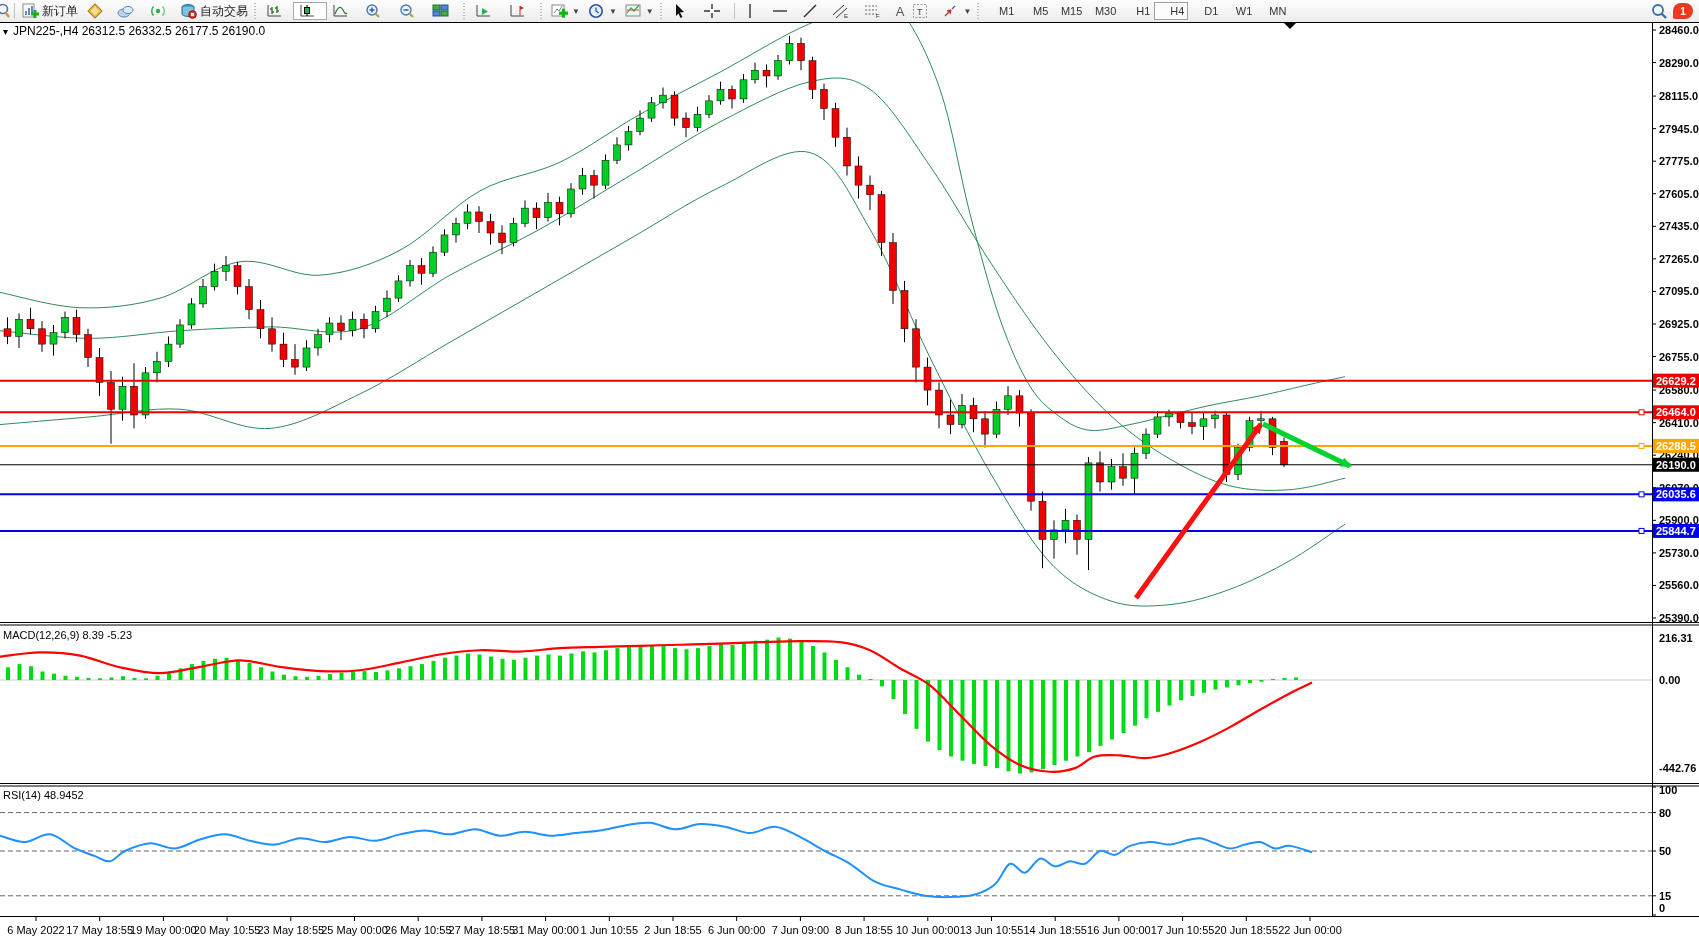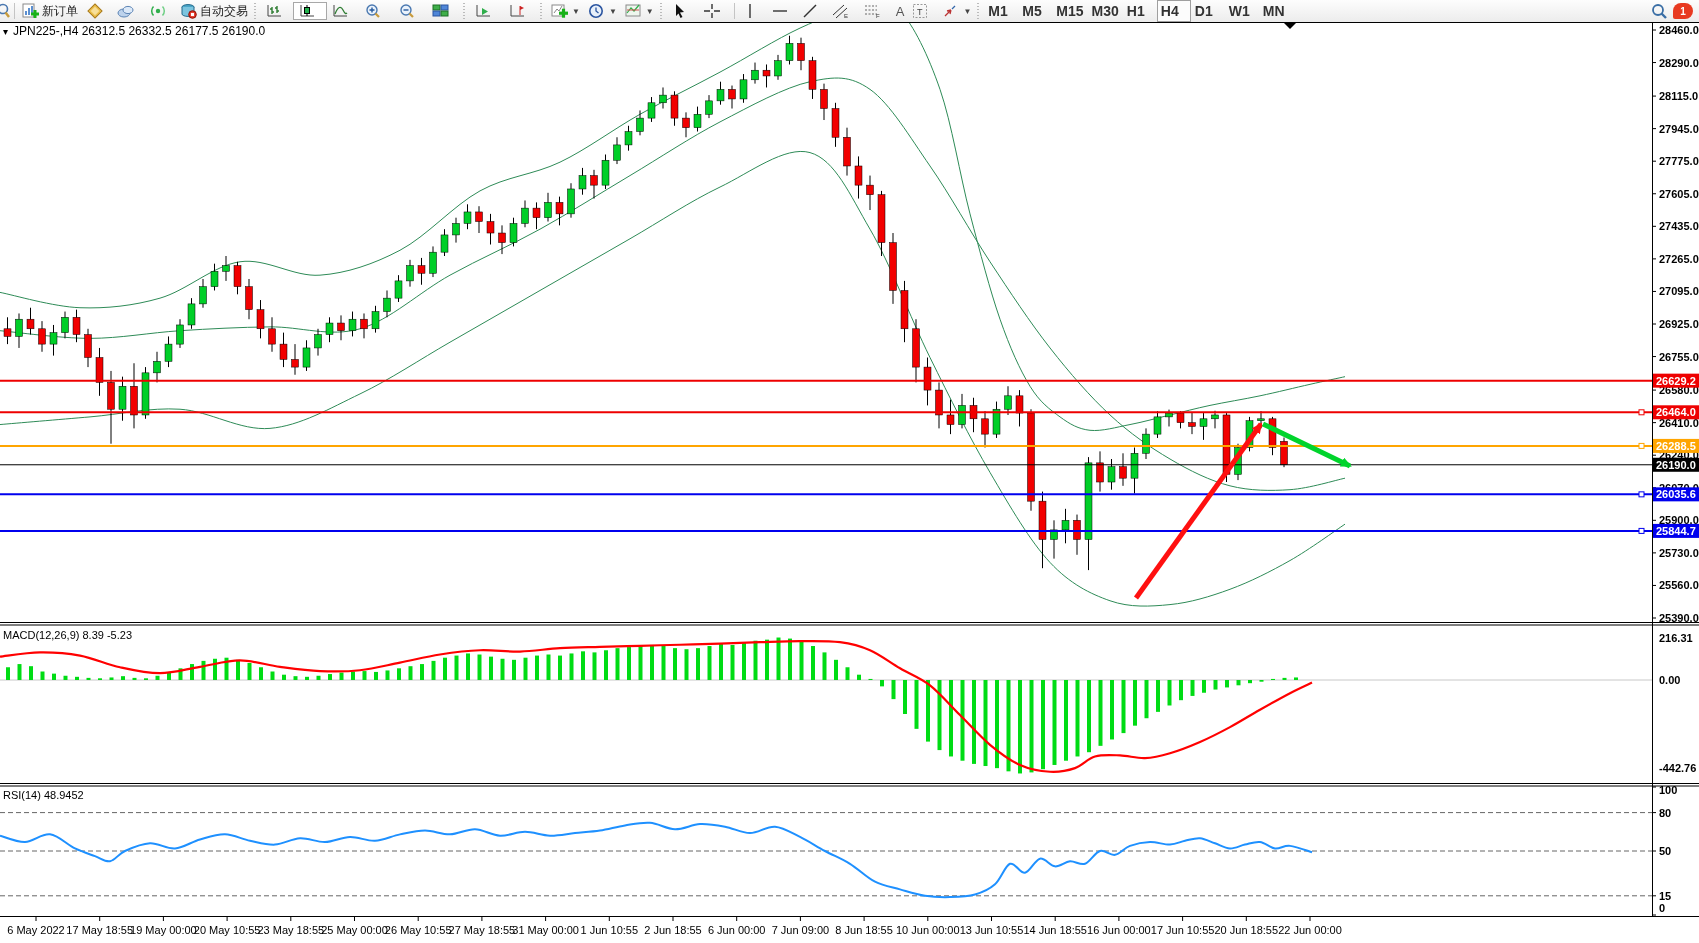--- a/index.html
+++ b/index.html
@@ -5,21 +5,21 @@
   html,body{margin:0;padding:0;background:#fff;font-family:"Liberation Sans",sans-serif;}
   #app{position:relative;width:1699px;height:943px;background:#fff;overflow:hidden;}
   
   #toolbar{position:absolute;left:0;top:0;width:1699px;height:22px;background:linear-gradient(#fdfdfd,#ececec);
     border-bottom:1px solid #c9c9c9;display:flex;align-items:center;font-size:12px;color:#222;}
   .tb-btn{display:flex;align-items:center;gap:3px;height:20px;padding:0 4px;cursor:default;}
   .tb-sep{width:1px;height:16px;background:#c4c4c4;margin:0 3px;}
   .tb-grip{width:5px;height:16px;margin:0 2px;background:repeating-linear-gradient(#bbb 0 1px,transparent 1px 3px);background-size:2px 100%;background-repeat:repeat-y;}
   .tb-caret{font-size:8px;color:#444;margin-left:1px;}
   .tb-ico{width:17px;height:16px;display:inline-block;}
-  .tf-btn{min-width:26px;text-align:left;font-size:14px;font-weight:700;color:#333;padding:2px 3px;border:1px solid transparent;}
+  .tf-btn{min-width:26px;text-align:right;font-size:11px;font-weight:400;color:#333;padding:2px 3px;border:1px solid transparent;}
   .tf-btn.active{background:#fcfcfc;border:1px solid #9f9f9f;border-radius:0;}
   #tb-right{margin-left:auto;display:flex;align-items:center;gap:6px;padding-right:6px;}
   #notif-bubble{position:relative;width:20px;height:16px;background:#e83a21;border-radius:8px 8px 8px 2px;color:#fff;
     font-size:10px;font-weight:700;display:flex;align-items:center;justify-content:center;}
   
   #chart-wrap{position:absolute;left:0;top:22px;width:1699px;height:921px;background:#fff;}
   svg text{font-family:"Liberation Sans",sans-serif;}
 </style>
 </head>
 <body>

